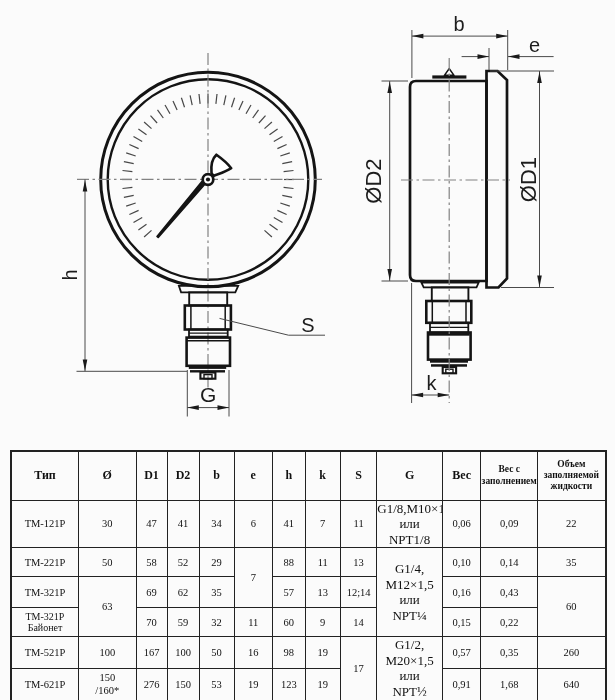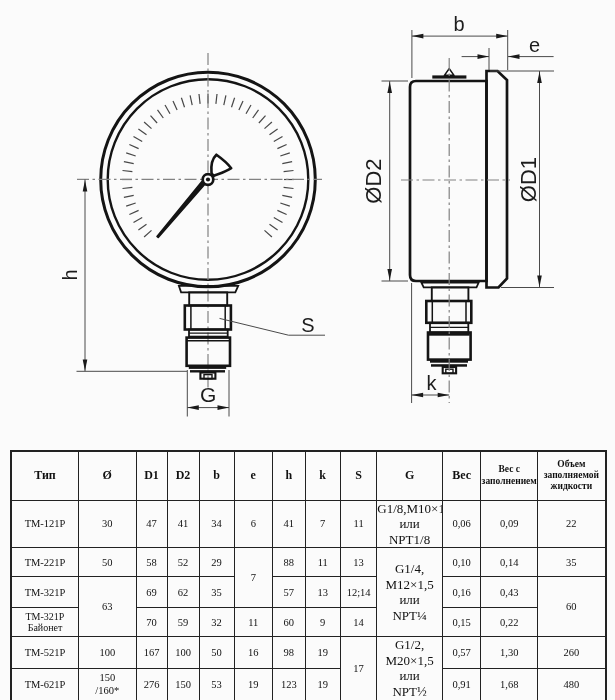--- a/index.html
+++ b/index.html
@@ -294,31 +294,31 @@
           <td>100</td>
           <td>167</td>
           <td>100</td>
           <td>50</td>
           <td>16</td>
           <td>98</td>
           <td>19</td>
           <td rowspan="2">17</td>
           <td class="g" rowspan="2">G1/2,<br>M20×1,5<br>или<br>NPT½</td>
           <td>0,57</td>
-          <td>1,30</td>
+          <td>0,35</td>
           <td>260</td>
 </tr>
 
 <tr style="height:31px">
 <td>ТМ-621Р</td>
           <td>150<br>/160*</td>
           <td>276</td>
           <td>150</td>
           <td>53</td>
           <td>19</td>
           <td>123</td>
           <td>19</td>
           <td>0,91</td>
           <td>1,68</td>
-          <td>480</td>
+          <td>640</td>
 </tr>
 </tbody>
     </table>
 </div>
 </body></html>

